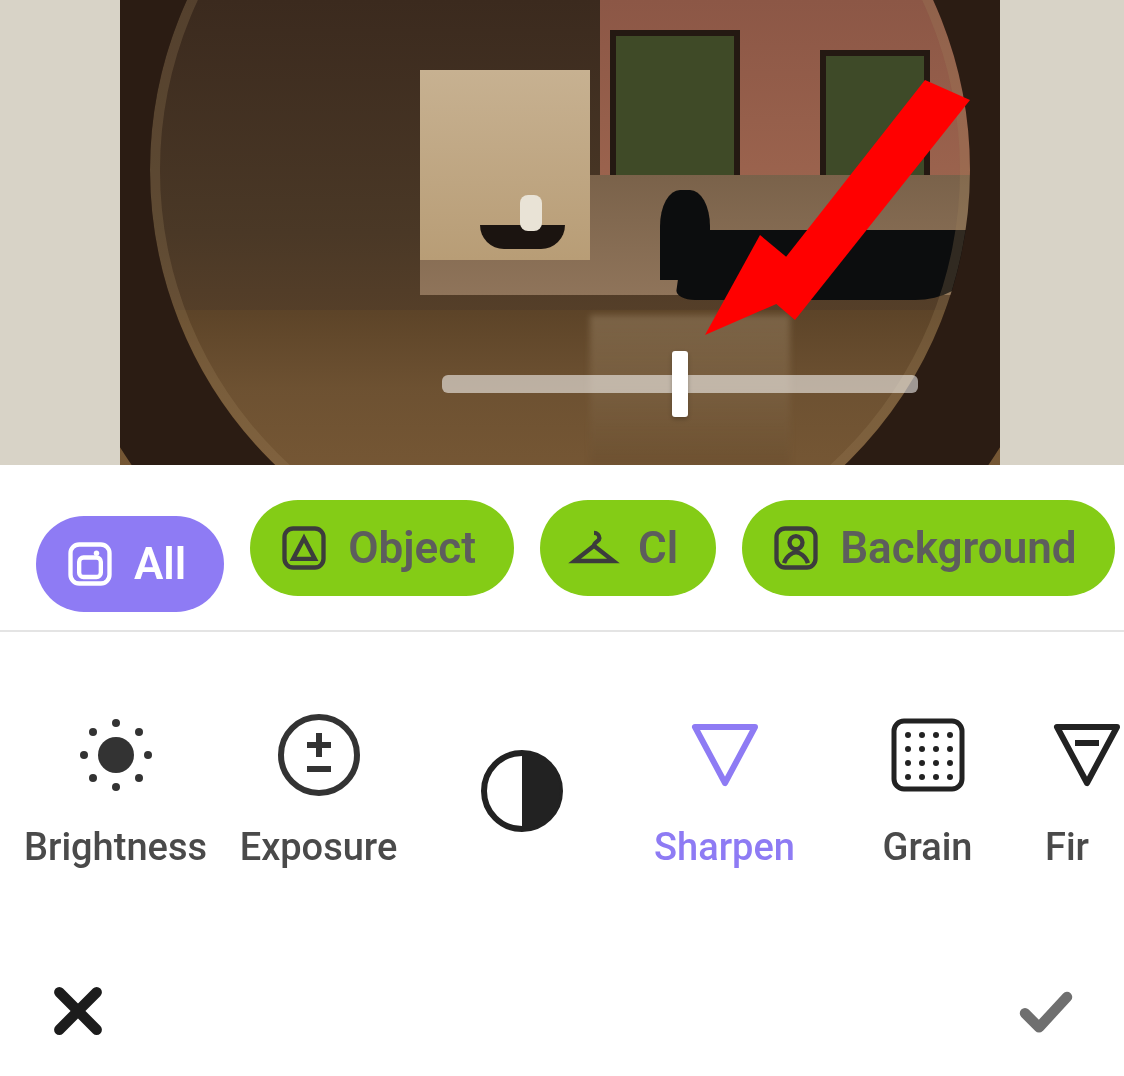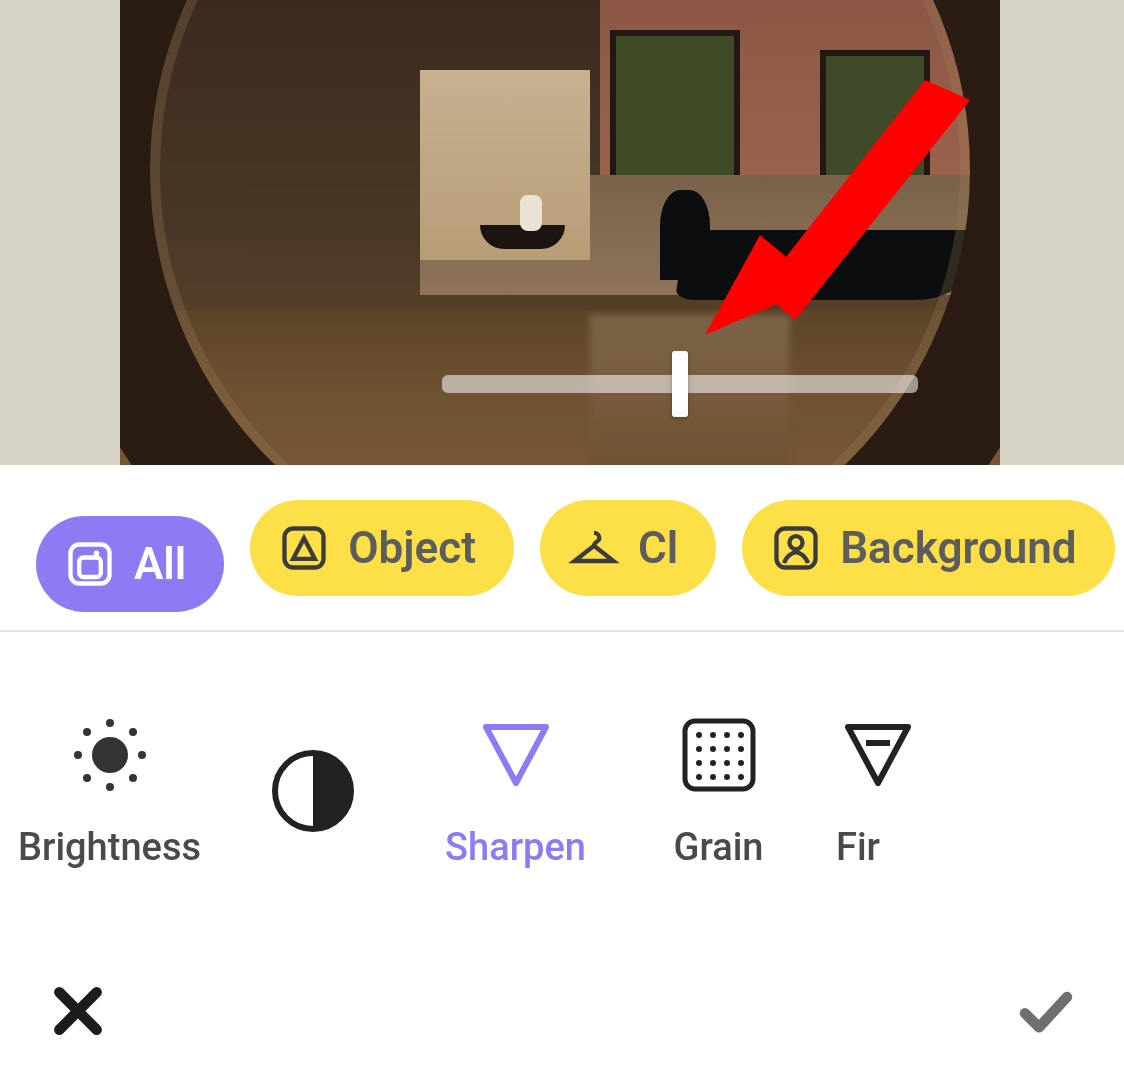--- a/index.html
+++ b/index.html
@@ -70,33 +70,33 @@
   
   .pills {
     display:flex; gap:26px; align-items:center;
     padding: 34px 0 34px 36px; height:167px;
     border-bottom:2px solid #e4e4e4;
     overflow:hidden; white-space:nowrap;
   }
   .pill {
     display:flex; align-items:center; gap:18px;
     height:96px; padding:0 38px 0 28px;
-    background:#fde047; border-radius:60px;
+    background:#84cc16; border-radius:60px;
     font-size:44px; font-weight:600; color:#5d5d5d;
     cursor:pointer;
   }
   .pill.active { background:#8e7bf4; color:#fff;margin-top:33px; }
   .pill svg { width:52px; height:52px; display:block; }
   .pill.active svg { stroke:#fff; }
   .pill svg { stroke:#3c3c3c; }
 
   
   .adjust-row {
     height:318px; display:flex; align-items:center; gap:0;
-    padding-left:8px; overflow:hidden; white-space:nowrap;
+    padding-left:14px; overflow:hidden; white-space:nowrap;
   }
   .adj {
     width:203px; flex:0 0 203px;
     display:flex; flex-direction:column; align-items:center; gap:28px;
     cursor:pointer;
   }
   .adj .ic { width:84px; height:84px; display:flex; align-items:center; justify-content:center;}
   .adj-label { font-size:38px; font-weight:500; color:#4a4a4a; }
   .adj.active .adj-label { color:#8e7bf4; }
   .adj.partial { width:100px; flex:0 0 100px; align-items:flex-start; padding-left:16px;}
@@ -201,20 +201,31 @@
           <circle cx="19" cy="19" r="4"></circle>
             <circle cx="65" cy="19" r="4"></circle>
           <circle cx="19" cy="65" r="4"></circle>
             <circle cx="65" cy="65" r="4"></circle>
         </g>
       </svg>
     </span>
     <span class="adj-label">Brightness</span>
   </div>
 
+  <div class="adj">
+    <span class="ic">
+      <svg viewBox="0 0 84 84" fill="none" stroke="#333" stroke-width="6">
+        <circle cx="42" cy="42" r="38"></circle>
+        <line x1="30" y1="32" x2="54" y2="32"></line>
+        <line x1="42" y1="20" x2="42" y2="44"></line>
+        <line x1="30" y1="56" x2="54" y2="56"></line>
+      </svg>
+    </span>
+    <span class="adj-label">Exposure</span>
+  </div>
 
   <div class="adj">
     <span class="ic">
       <svg viewBox="0 0 84 84">
         <circle cx="42" cy="42" r="38" fill="none" stroke="#222" stroke-width="6"></circle>
         <path d="M42 4a38 38 0 0 1 0 76z" fill="#222"></path>
       </svg>
     </span>
   </div>
 

